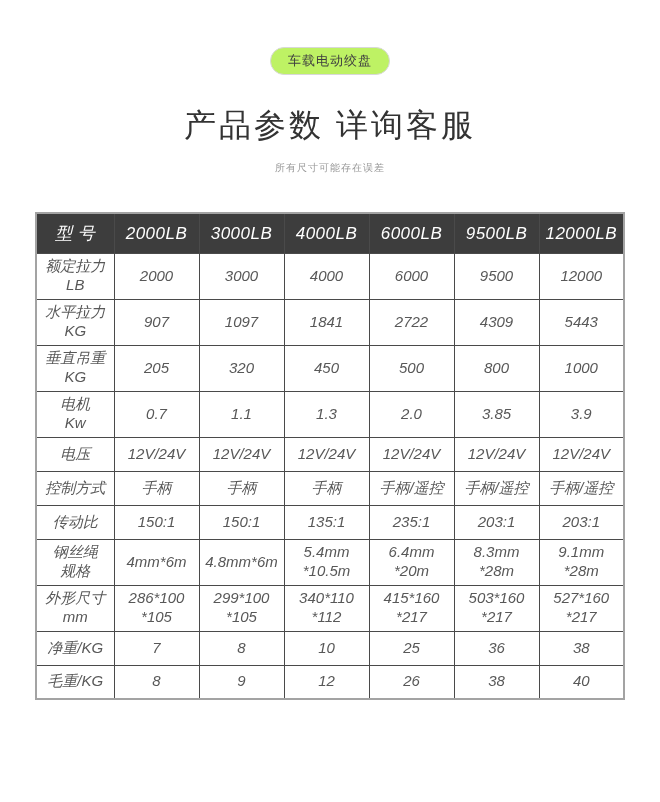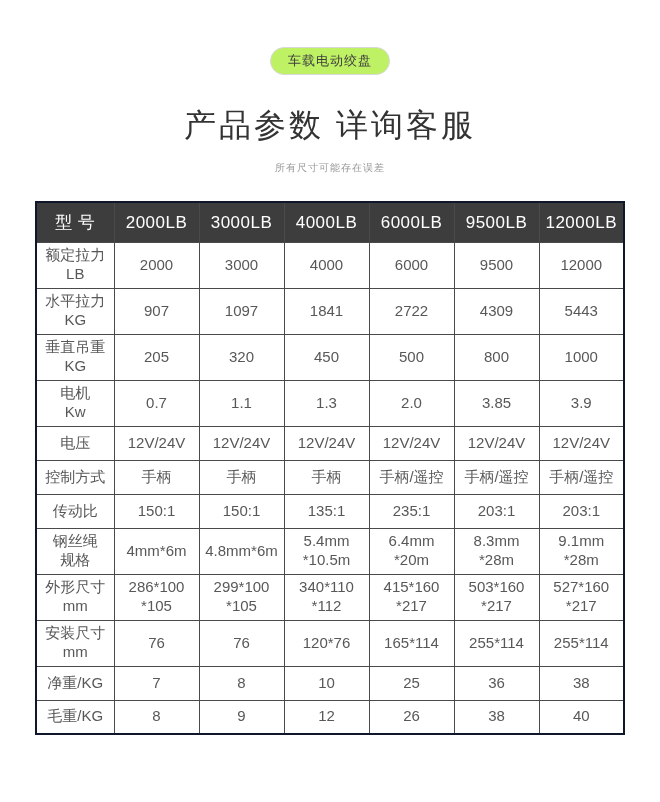--- a/index.html
+++ b/index.html
@@ -27,25 +27,26 @@
     color: #333333;
     letter-spacing: 3px;
   }
   .subtitle {
     margin-top: 13px;
     font-size: 10px;
     color: #999999;
     letter-spacing: 1px;
   }
   table.spec {
-    margin: 26px auto 0 auto;
+    margin: 37px auto 0 auto;
     border-collapse: collapse;
     table-layout: fixed;
     width: 588px;
-    border: 2px solid #0f172a;
+    border: 2px solid #a3a3a3;
+    font-style: italic;
   }
   table.spec th, table.spec td {
     border: 1px solid #4a4a4a;
     text-align: center;
     vertical-align: middle;
     white-space: pre-line;
     line-height: 1.25;
     padding: 2px 1px;
   }
   table.spec thead th {
@@ -188,30 +189,20 @@
 *105</td>
         <td>340*110
 *112</td>
         <td>415*160
 *217</td>
         <td>503*160
 *217</td>
         <td>527*160
 *217</td>
       </tr>
-      <tr class="tall">
-        <td class="rlabel">安装尺寸
-mm</td>
-        <td>76</td>
-        <td>76</td>
-        <td>120*76</td>
-        <td>165*114</td>
-        <td>255*114</td>
-        <td>255*114</td>
-      </tr>
       <tr class="short">
         <td class="rlabel">净重/KG</td>
         <td>7</td>
         <td>8</td>
         <td>10</td>
         <td>25</td>
         <td>36</td>
         <td>38</td>
       </tr>
       <tr class="short">

